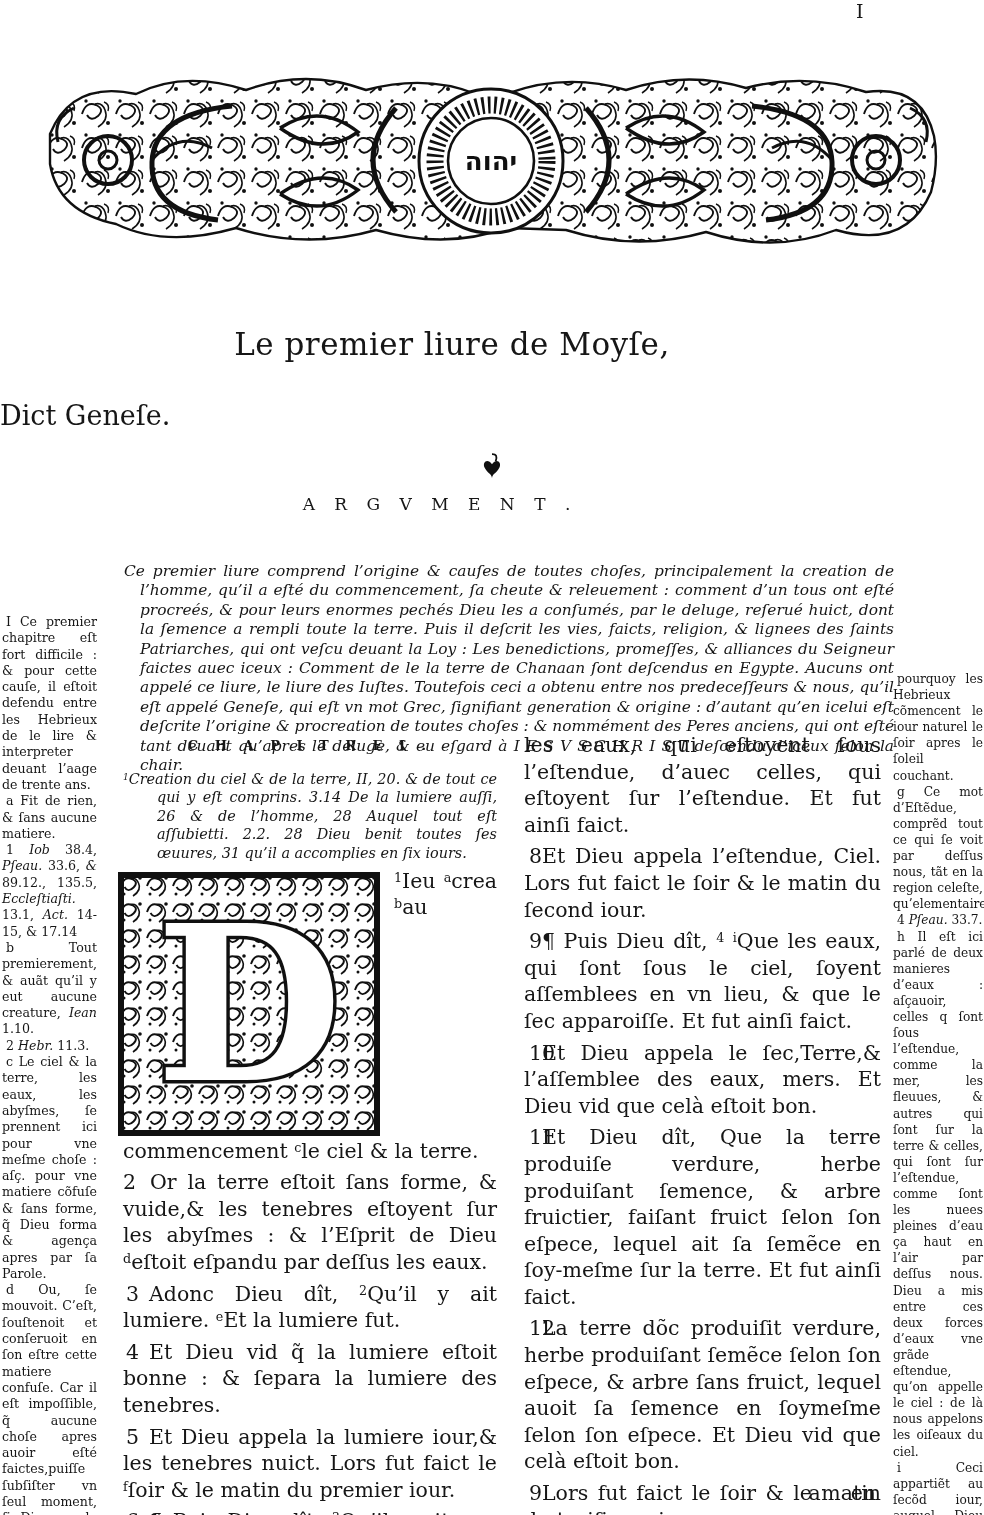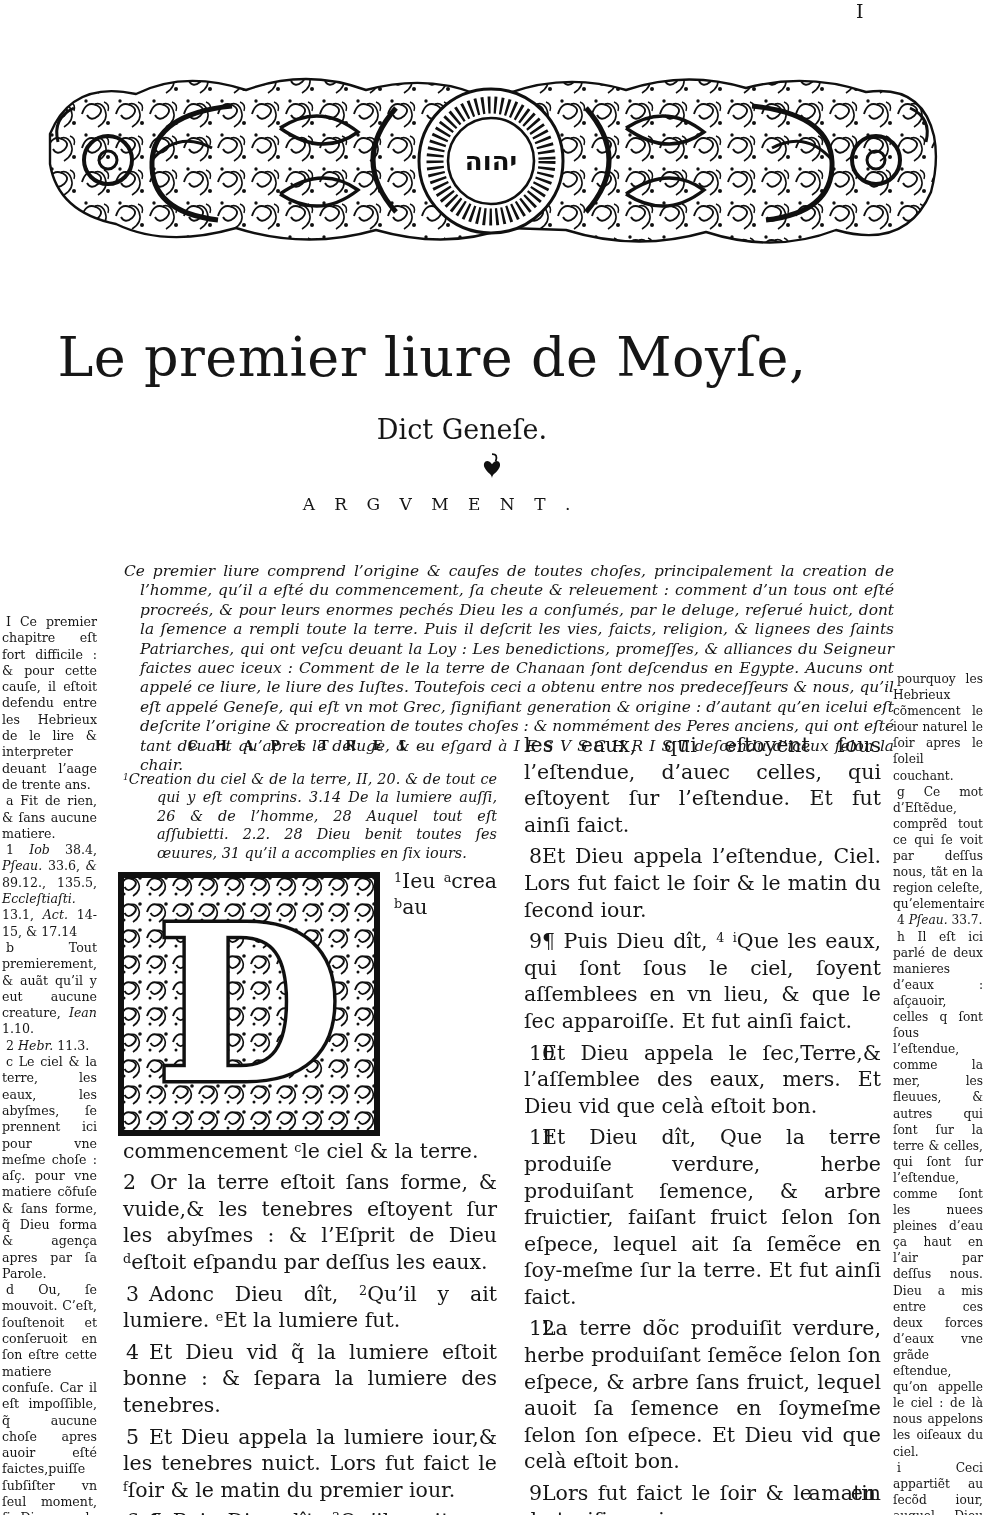--- a/index.html
+++ b/index.html
@@ -6,22 +6,22 @@
   body{
     width:984px;height:1515px;position:relative;overflow:hidden;
     background:#ffffff;color:#161616;
     font-family:"DejaVu Serif", serif;
     -webkit-font-smoothing:antialiased;
   }
   .folio{position:absolute;top:0px;left:856px;font-size:19px;}
   .headpiece{position:absolute;top:62px;left:44px;width:896px;height:198px;}
   .headpiece svg{width:100%;height:100%;display:block;}
   .title-main{position:absolute;top:326px;left:0;width:864px;text-align:center;
-    font-size:54px;letter-spacing:0.5px;}
-  .title-sub{position:absolute;top:414px;left:0;width:924px;text-align:center;font-size:27px;}
+    font-size:31px;letter-spacing:0.5px;padding-left:20px;}
+  .title-sub{position:absolute;top:400px;left:0;width:924px;font-size:27px;}
   .fleuron{position:absolute;top:450px;left:0;width:984px;text-align:center;}
   .fleuron svg{width:22px;height:32px;}
   .arg-head{position:absolute;top:494px;left:0;width:880px;text-align:center;
     font-size:17px;letter-spacing:7px;}
   .arg-body{position:absolute;top:537px;left:124px;width:754px;
     font-style:italic;font-size:15.4px;line-height:19.4px;text-align:justify;
     padding-left:16px;text-indent:-16px;margin-top:25px;}
 
   .margin-notes{position:absolute;font-size:12.6px;line-height:16.3px;text-align:justify;}
   .margin-notes p{margin:0;text-indent:4px;}

